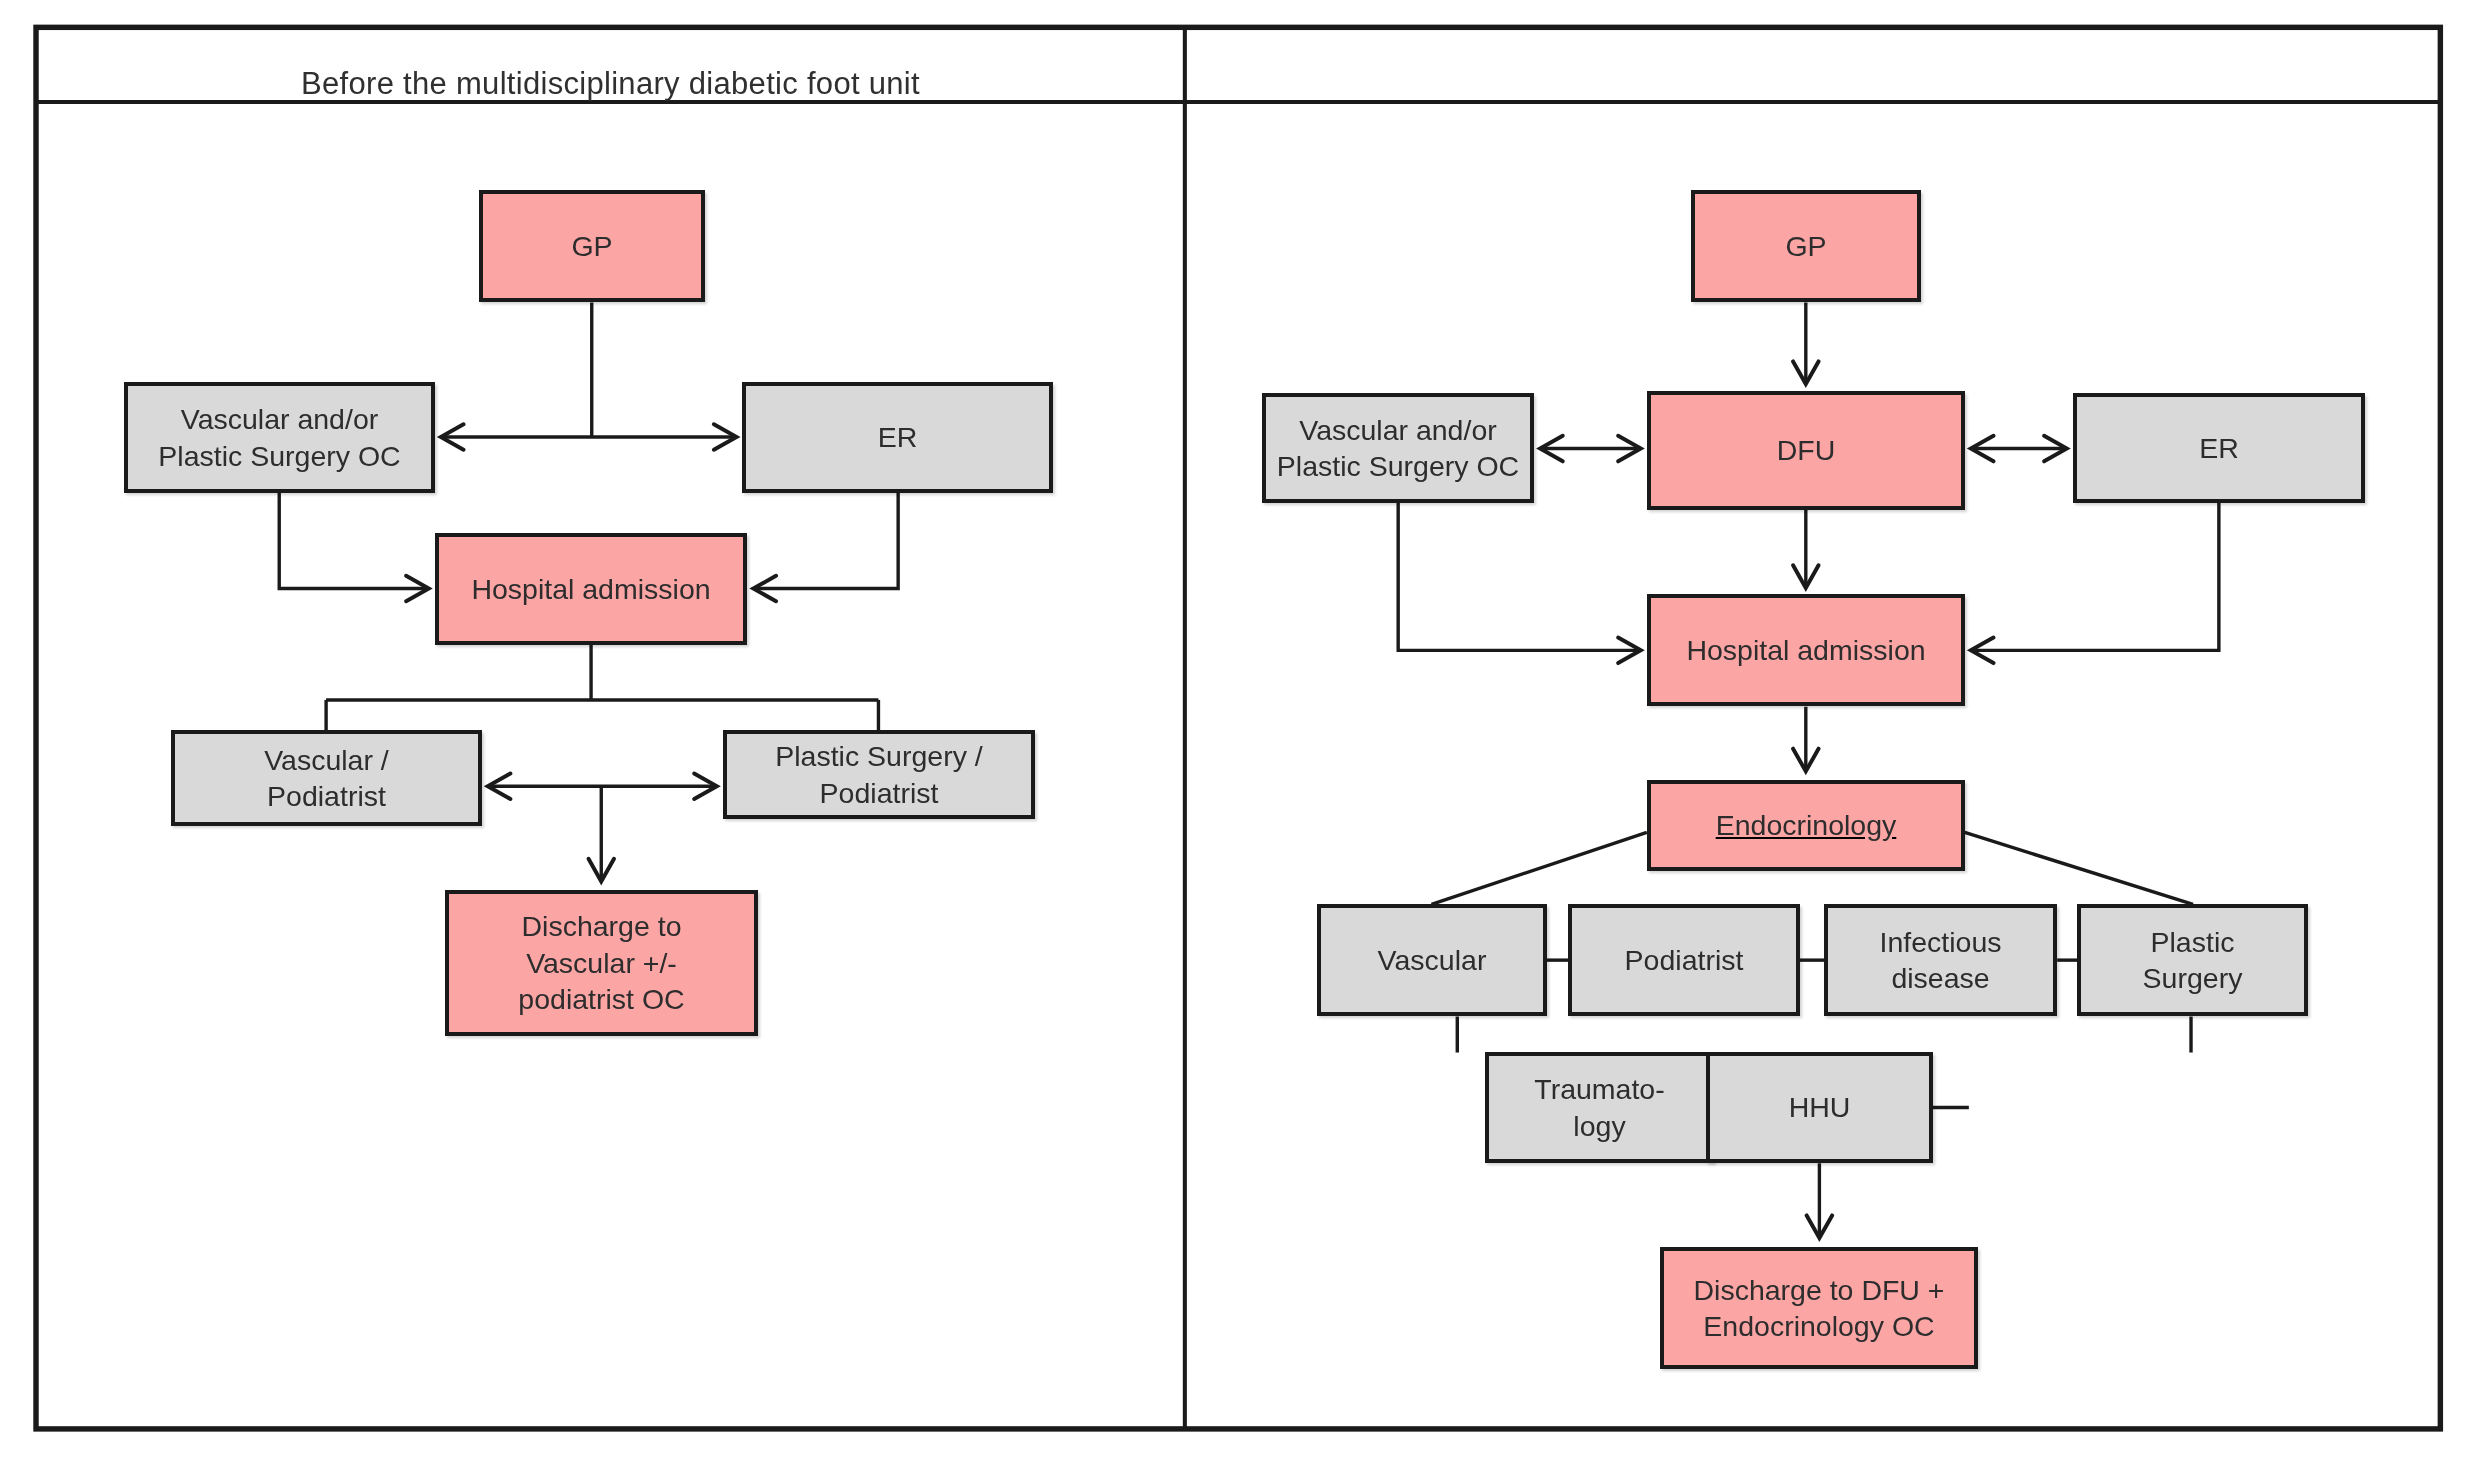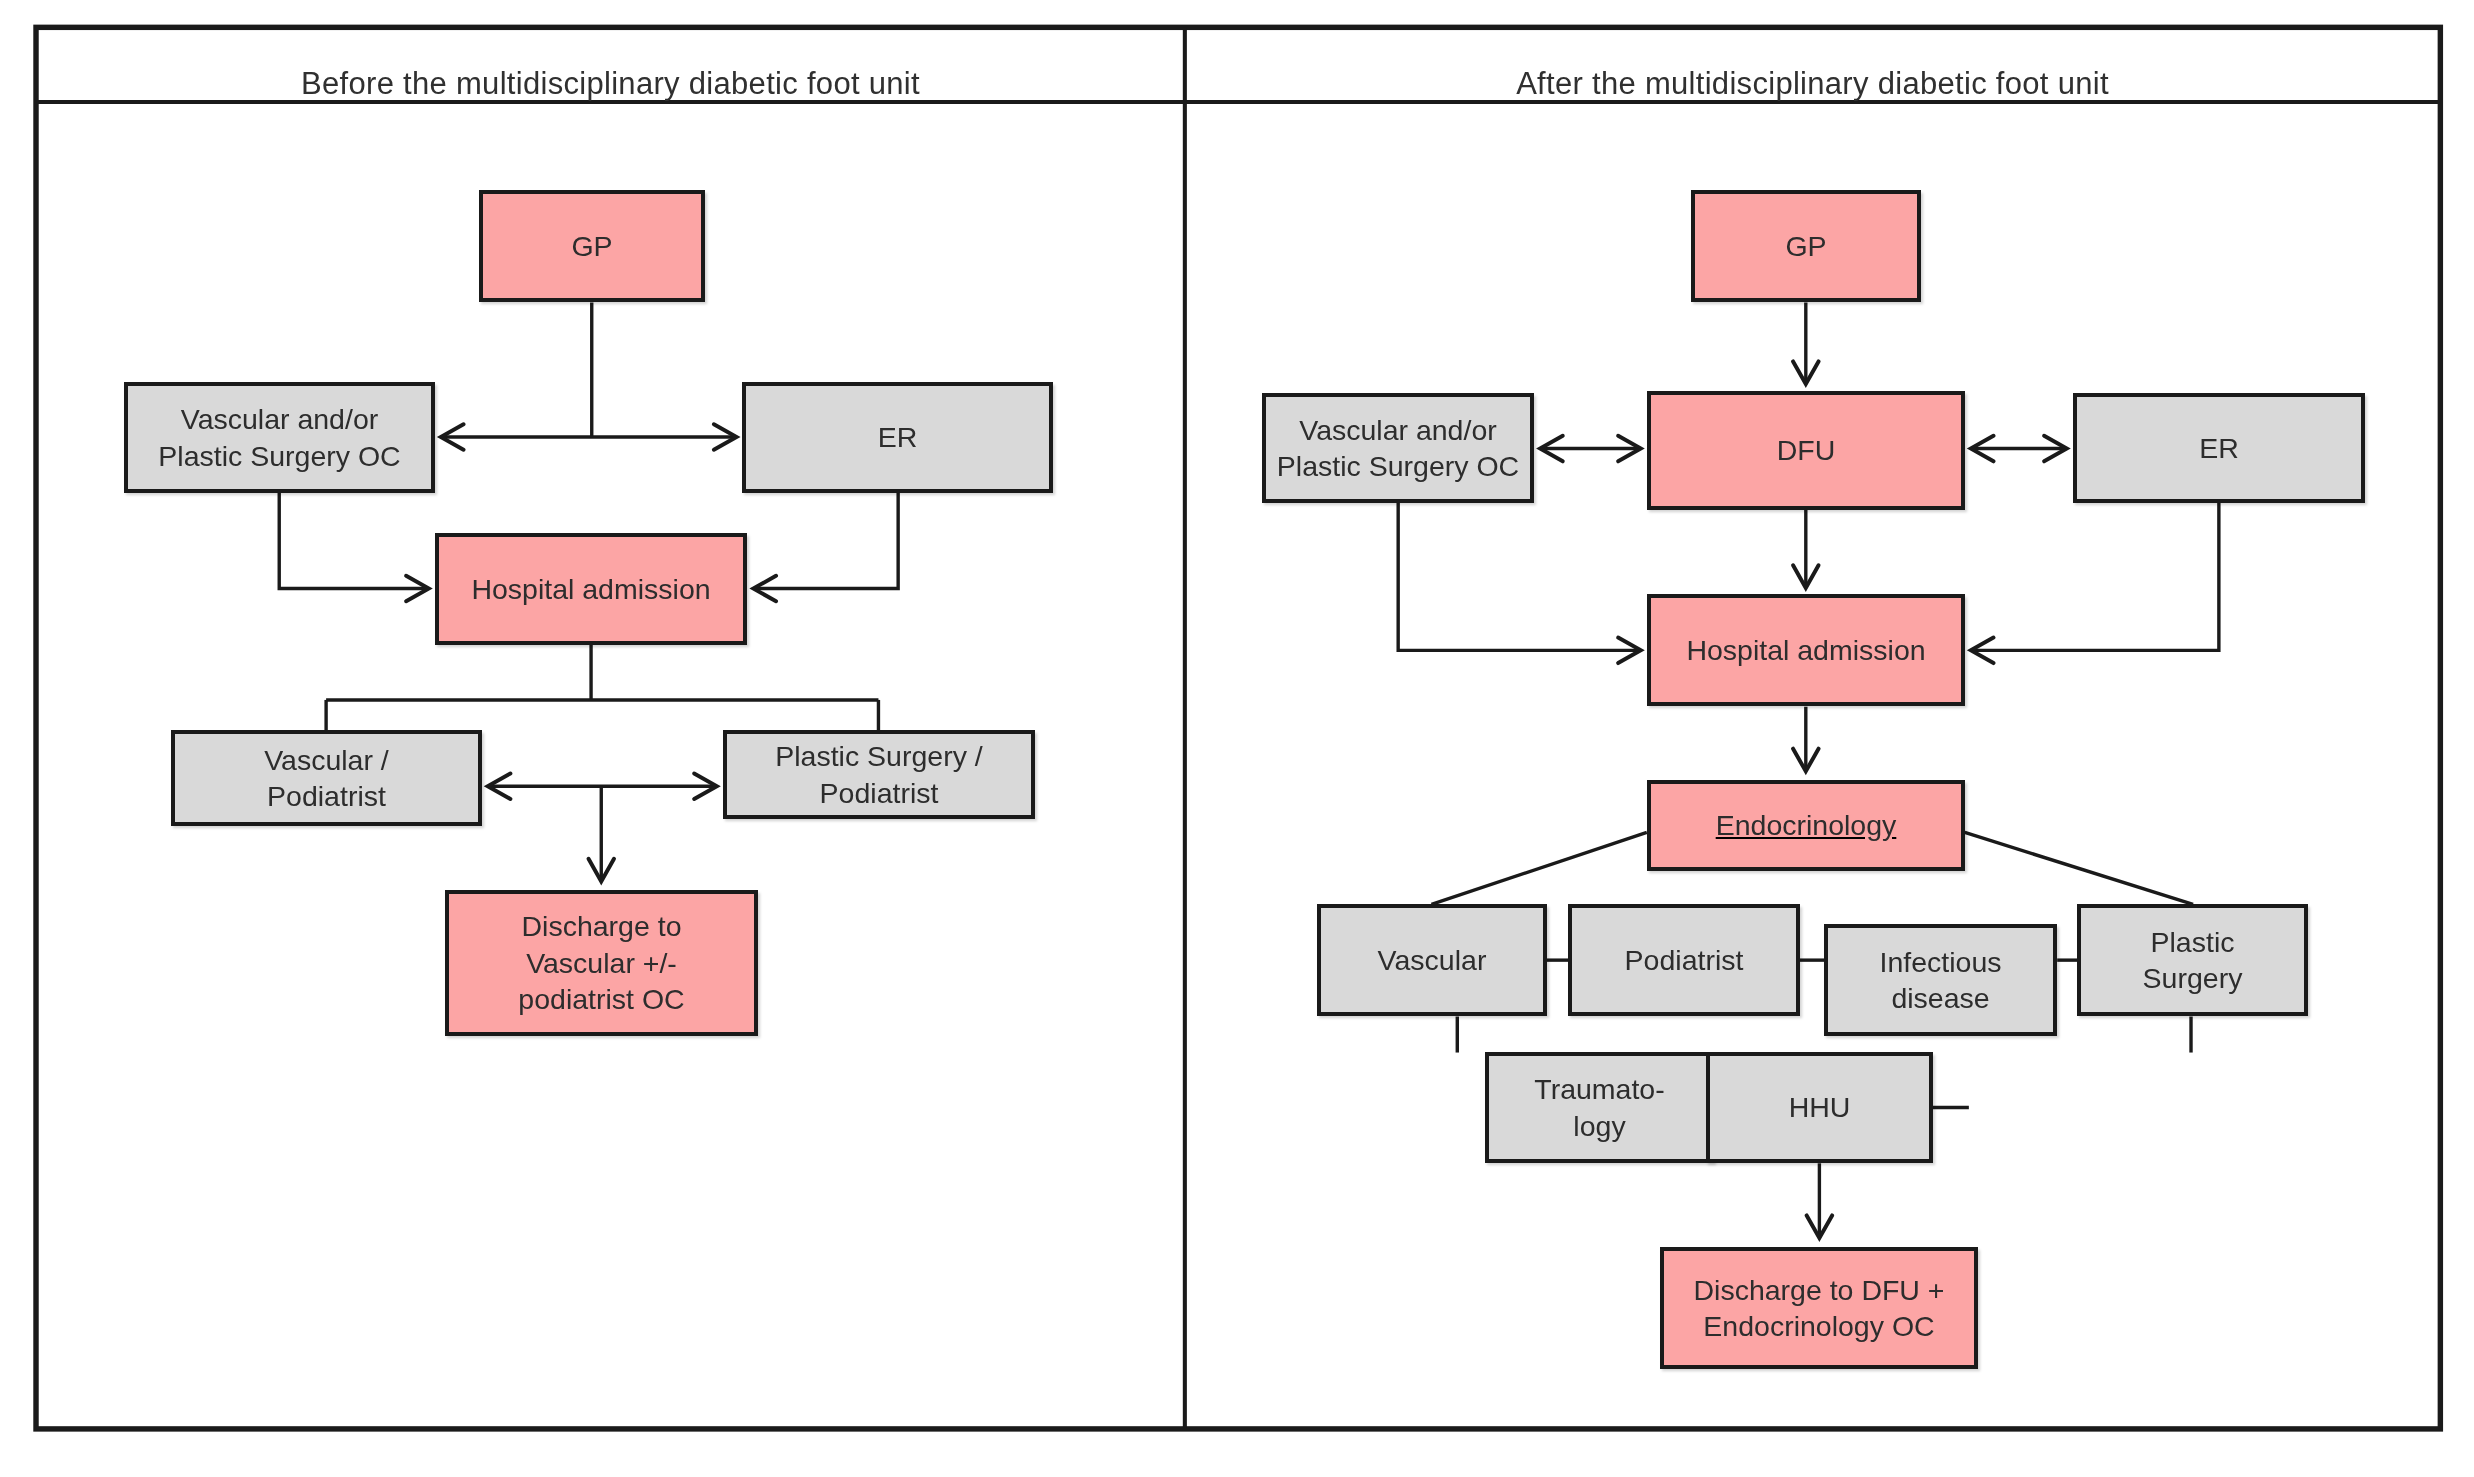--- a/index.html
+++ b/index.html
@@ -108,23 +108,20 @@
       <path class="c" d="M3225,1496 V1549"></path>
       <path class="c" d="M2471,1630 H2511"></path>
       <path class="c" d="M2845,1630 H2898"></path>
       <path class="c" d="M2678,1712 V1820" marker-end="url(#arrow)"></path>
     </g>
   </svg>
 
   <div class="panel-title" style="left:36px;  width:1149px;">
     <span>Before the multidisciplinary diabetic foot unit</span>
   </div>
-  <div class="panel-title" style="left:1185px; width:1255px;">
-    <span>After the multidisciplinary diabetic foot unit</span>
-  </div>
 
   <div class="node dark" style="left:479px;  top:190px;  width:226px; height:112px;">
     <span class="label">GP</span>
   </div>
   <div class="node light" style="left:124px;  top:382px;  width:311px; height:111px;">
     <span class="label">Vascular and/or
 Plastic Surgery OC</span>
   </div>
   <div class="node light" style="left:742px; top:382px;  width:311px; height:111px;">
     <span class="label">ER</span>
@@ -164,21 +161,21 @@
   </div>
   <div class="node dark" style="left:1647px; top:780px; width:318px; height:91px;text-decoration:underline;">
     <span class="label">Endocrinology</span>
   </div>
   <div class="node light" style="left:1317px; top:904px; width:230px; height:112px;">
     <span class="label">Vascular</span>
   </div>
   <div class="node light" style="left:1568px; top:904px; width:232px; height:112px;">
     <span class="label">Podiatrist</span>
   </div>
-  <div class="node light" style="left:1824px; top:924px; width:233px; height:112px;">
+  <div class="node light" style="left:1824px; top:904px; width:233px; height:112px;">
     <span class="label">Infectious
 disease</span>
   </div>
   <div class="node light" style="left:2077px; top:904px; width:231px; height:112px;">
     <span class="label">Plastic
 Surgery</span>
   </div>
   <div class="node light" style="left:1485px; top:1052px; width:229px; height:111px;">
     <span class="label">Traumato-
 logy</span>

